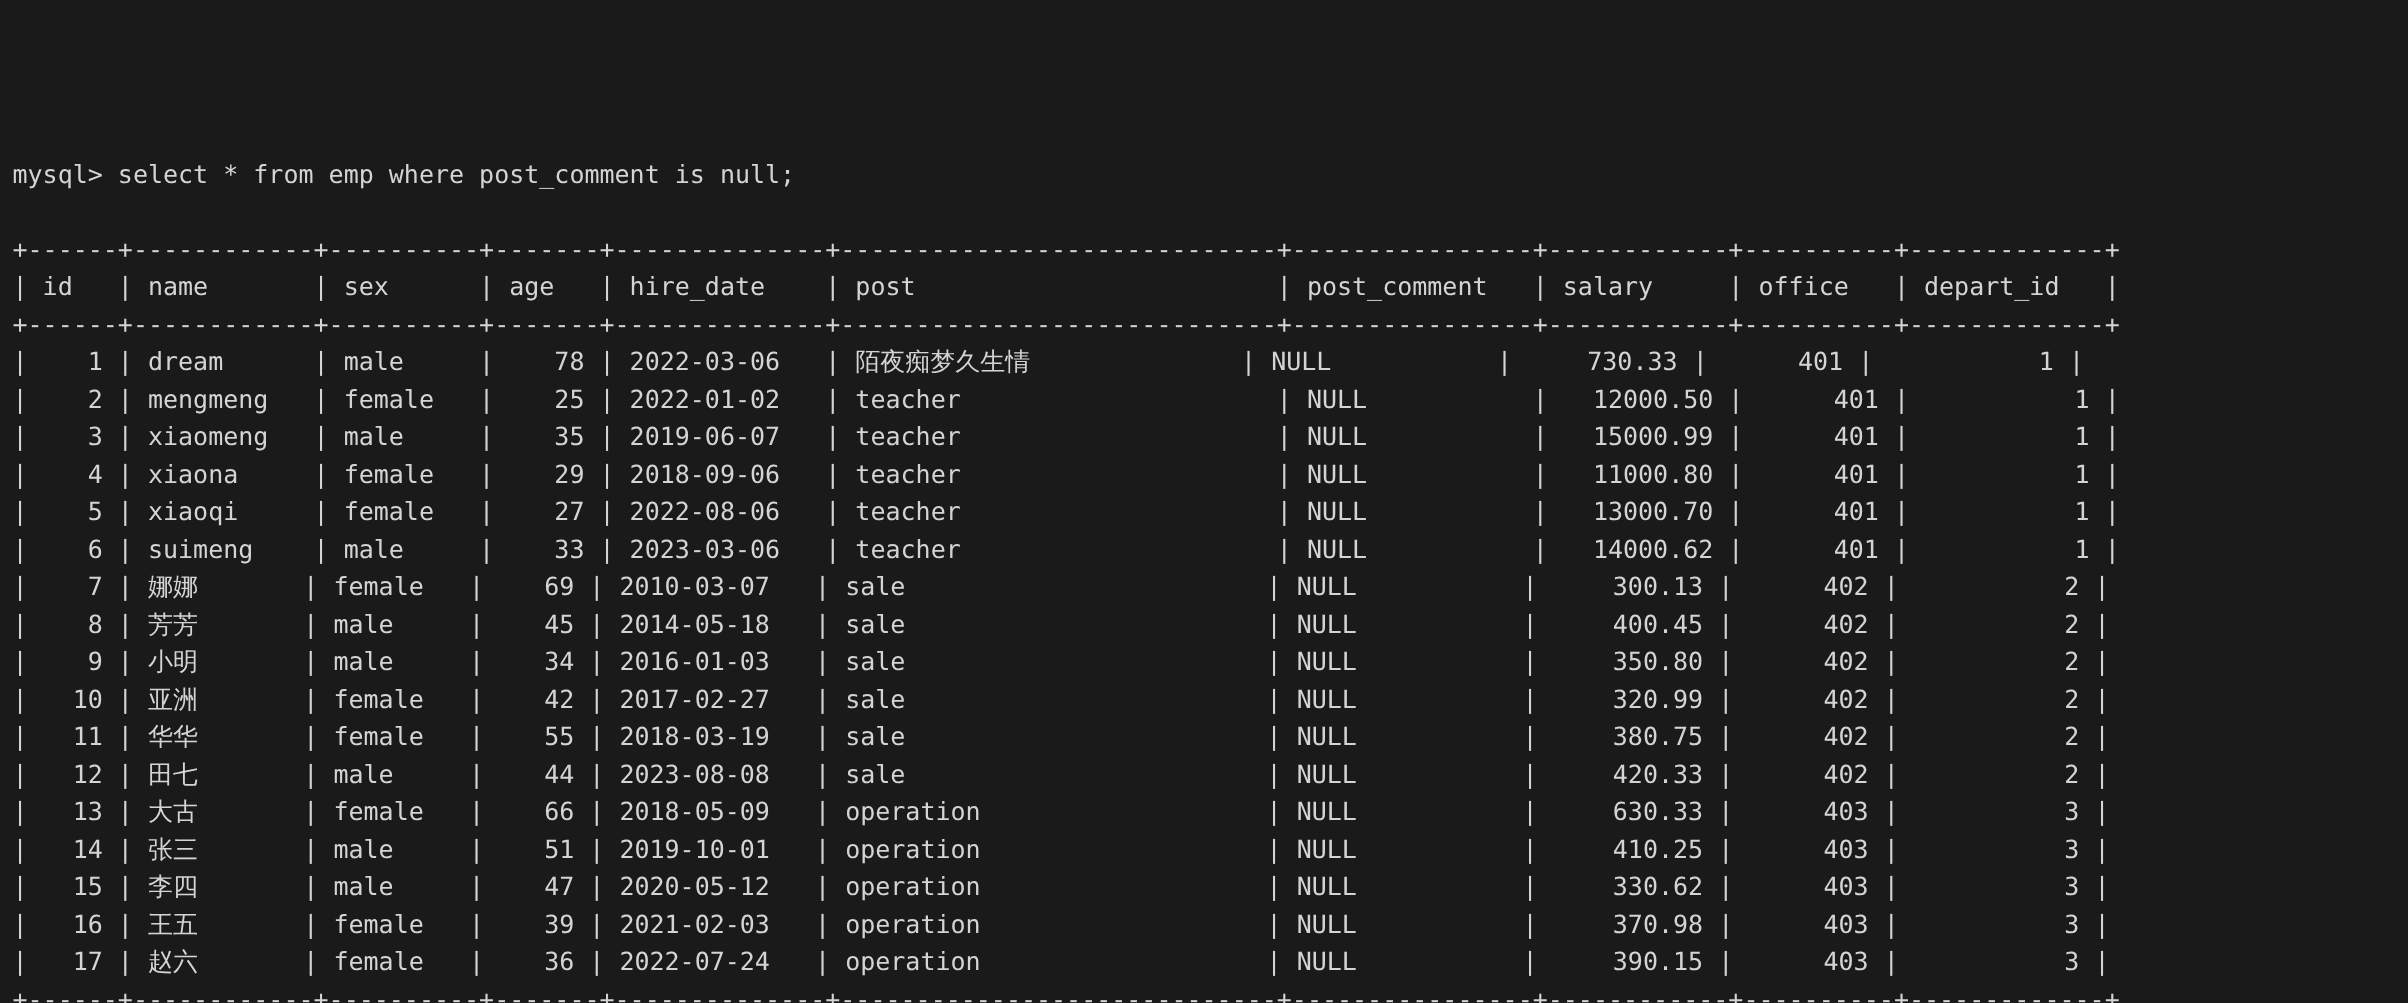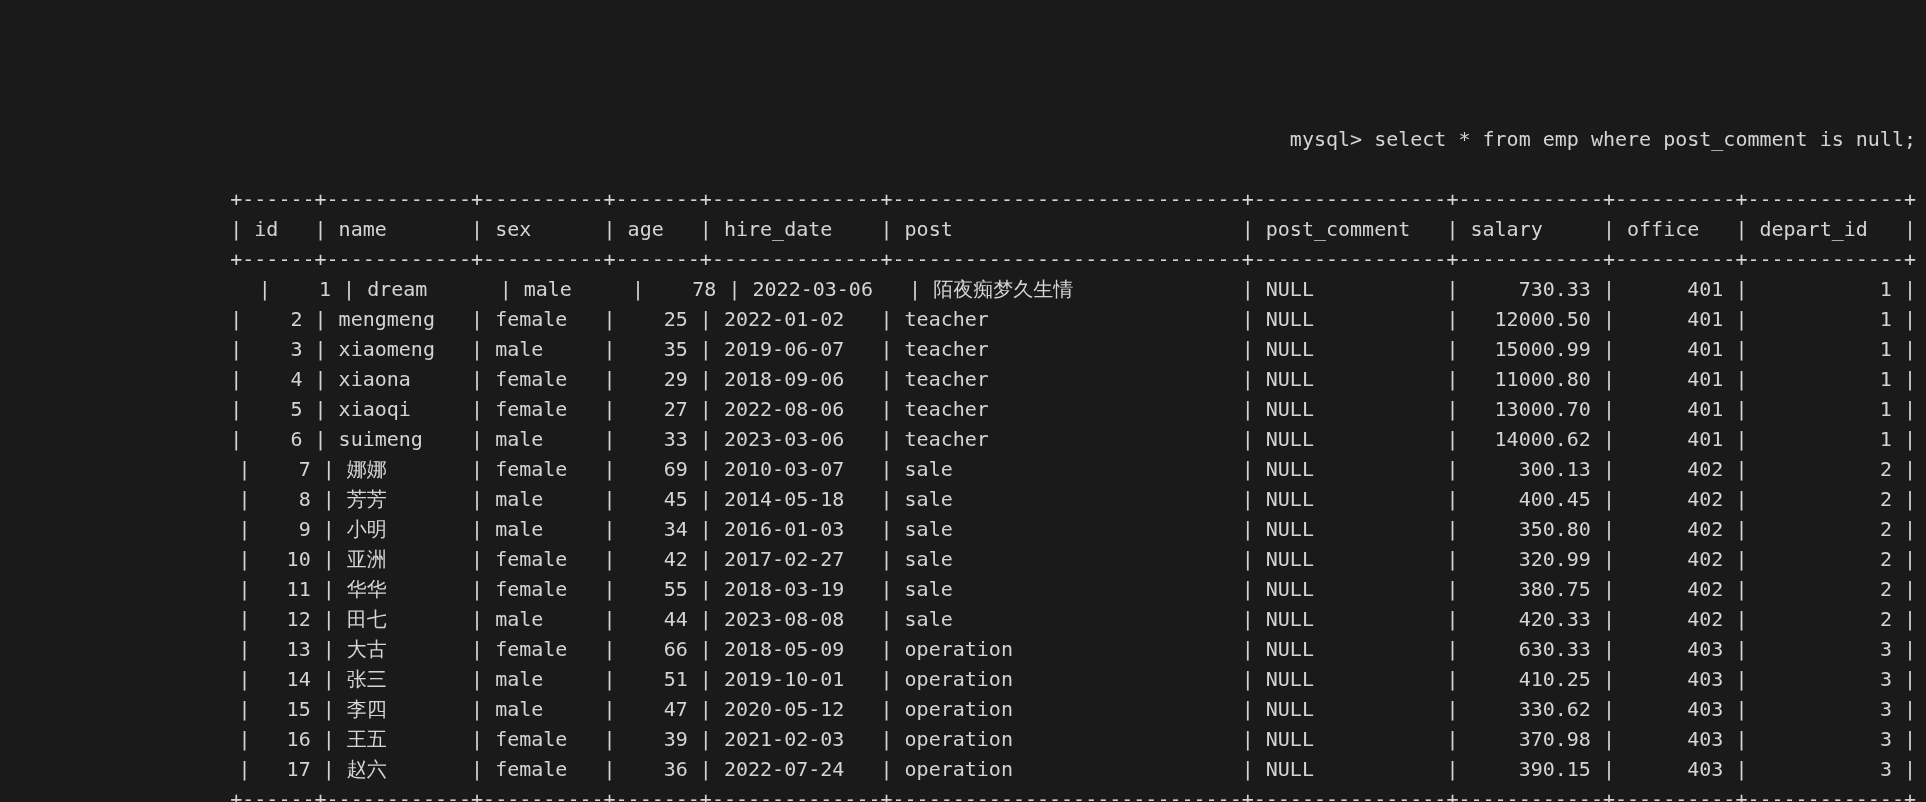--- a/index.html
+++ b/index.html
@@ -1,19 +1,18 @@
 <!DOCTYPE html>
 <html><head>
   <meta charset="utf-8">
   <style>
     * {
       margin: 0;
       padding: 0;
       box-sizing: border-box;
-      text-align: right;
     }
     body {
       background-color: #1a1a1a;
       color: #d4d4d4;
       font-family: 'Menlo', 'Monaco', 'Consolas', monospace;
       font-size: 20px;
       line-height: 1.5;
       padding: 4px 10px;
       white-space: pre;
       overflow-x: auto;

